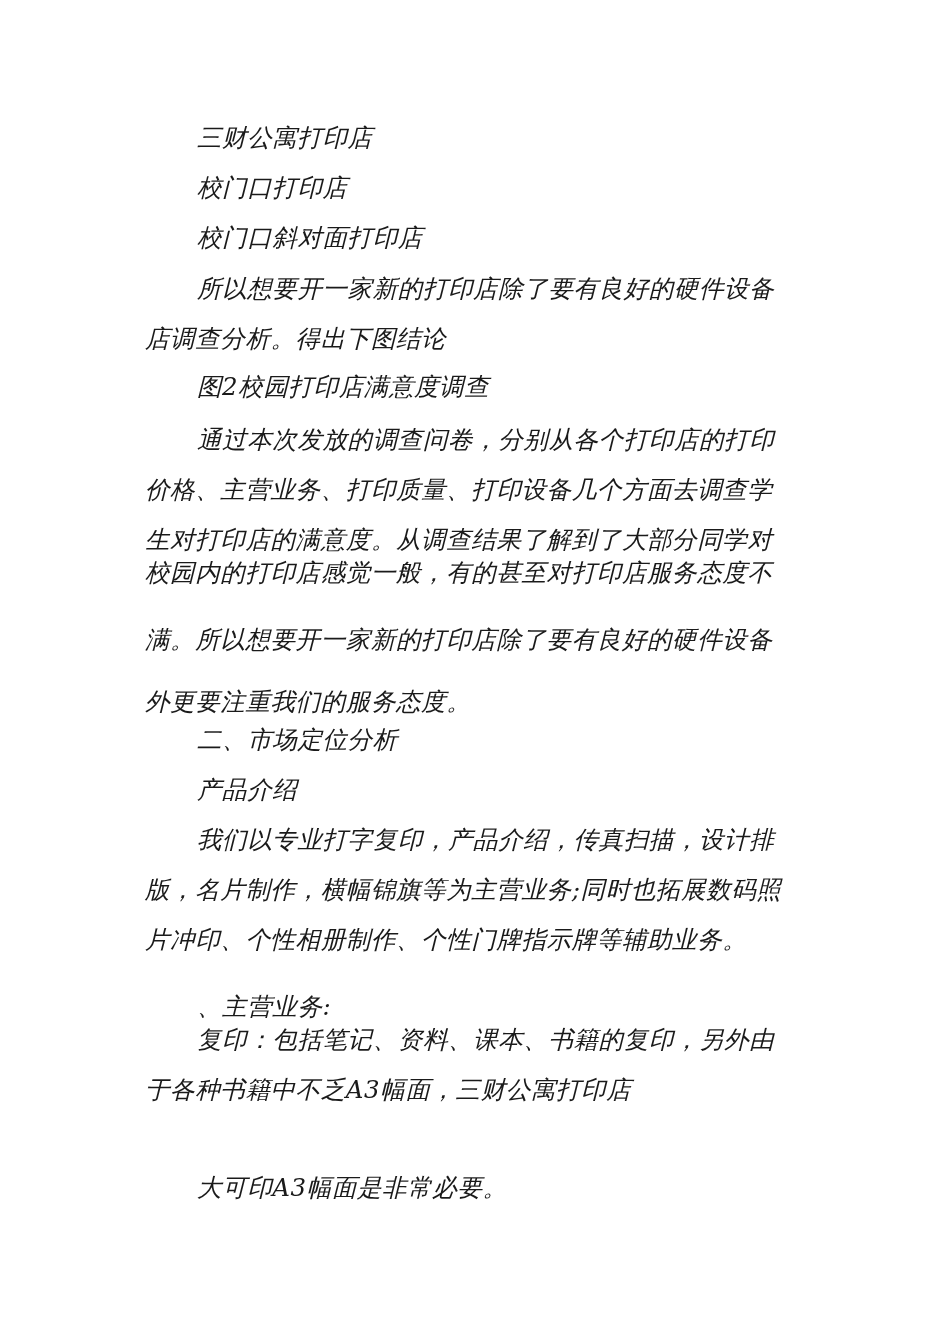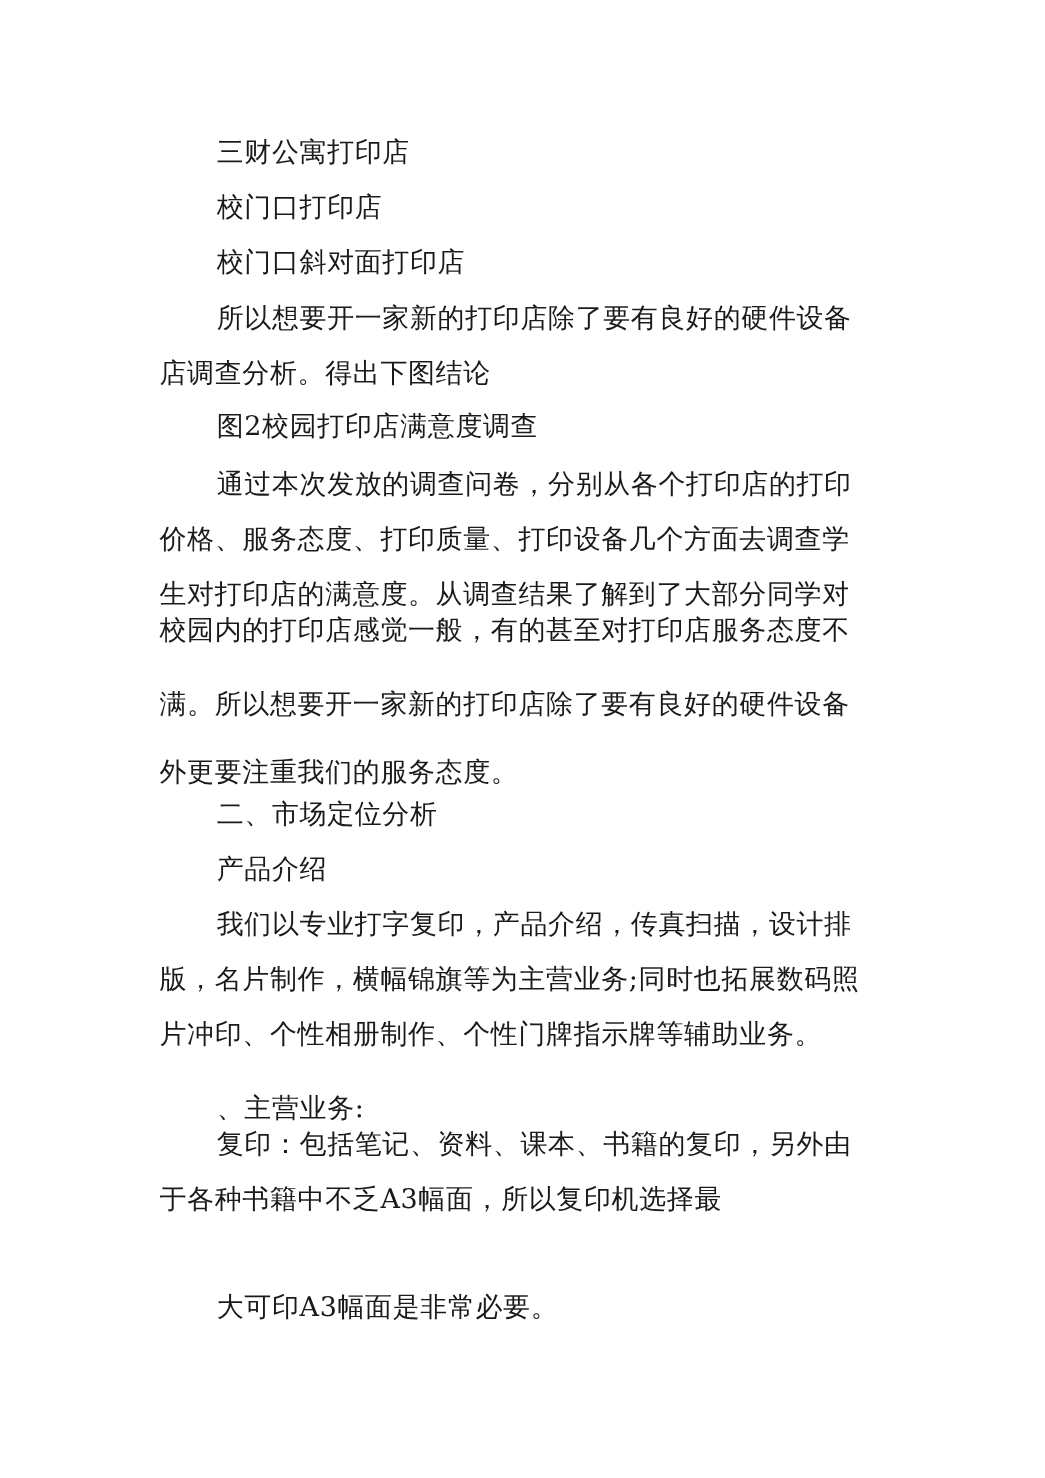--- a/index.html
+++ b/index.html
@@ -1,40 +1,40 @@
 <!DOCTYPE html>
 <html><head>
 <meta charset="utf-8">
 <style>
   html, body { margin: 0; padding: 0; background: #ffffff; }
   body { width: 950px; height: 1344px; position: relative; overflow: hidden; }
   .page { position: absolute; left: 145px; top: 118px; width: 662px;
           font-family: "DejaVu Serif", "Liberation Serif", serif;
           font-size: 24.5px; color: #1a1a1a; }
-  .line { position: absolute; left: 0; white-space: nowrap; height: 40px; line-height: 40px; letter-spacing: 0.6px; }
+  .line { position: absolute; left: 0; white-space: nowrap; height: 40px; line-height: 40px; letter-spacing: 0.6px; font-style: italic; }
   .indent { left: 52px; }
 </style>
 </head>
 <body>
 
 <div class="page">
   <div class="line indent" style="top:0px">三财公寓打印店</div>
   <div class="line indent" style="top:50px">校门口打印店</div>
   <div class="line indent" style="top:100px">校门口斜对面打印店</div>
   <div class="line indent" style="top:151px">所以想要开一家新的打印店除了要有良好的硬件设备</div>
   <div class="line" style="top:201px">店调查分析。得出下图结论</div>
   <div class="line indent" style="top:249px">图2校园打印店满意度调查</div>
   <div class="line indent" style="top:302px">通过本次发放的调查问卷，分别从各个打印店的打印</div>
-  <div class="line" style="top:352px">价格、服务态度、打印质量、打印设备几个方面去调查学</div>
+  <div class="line" style="top:352px">价格、主营业务、打印质量、打印设备几个方面去调查学</div>
   <div class="line" style="top:402px">生对打印店的满意度。从调查结果了解到了大部分同学对</div>
   <div class="line" style="top:435px">校园内的打印店感觉一般，有的甚至对打印店服务态度不</div>
   <div class="line" style="top:502px">满。所以想要开一家新的打印店除了要有良好的硬件设备</div>
   <div class="line" style="top:564px">外更要注重我们的服务态度。</div>
   <div class="line indent" style="top:602px">二、市场定位分析</div>
   <div class="line indent" style="top:652px">产品介绍</div>
   <div class="line indent" style="top:702px">我们以专业打字复印，产品介绍，传真扫描，设计排</div>
   <div class="line" style="top:752px">版，名片制作，横幅锦旗等为主营业务;同时也拓展数码照</div>
   <div class="line" style="top:802px">片冲印、个性相册制作、个性门牌指示牌等辅助业务。</div>
   <div class="line indent" style="top:869px">、主营业务:</div>
   <div class="line indent" style="top:902px">复印：包括笔记、资料、课本、书籍的复印，另外由</div>
-  <div class="line" style="top:952px">于各种书籍中不乏A3幅面，所以复印机选择最</div>
+  <div class="line" style="top:952px">于各种书籍中不乏A3幅面，三财公寓打印店</div>
   <div class="line indent" style="top:1050px">大可印A3幅面是非常必要。</div>
 </div>
 
 </body></html>

